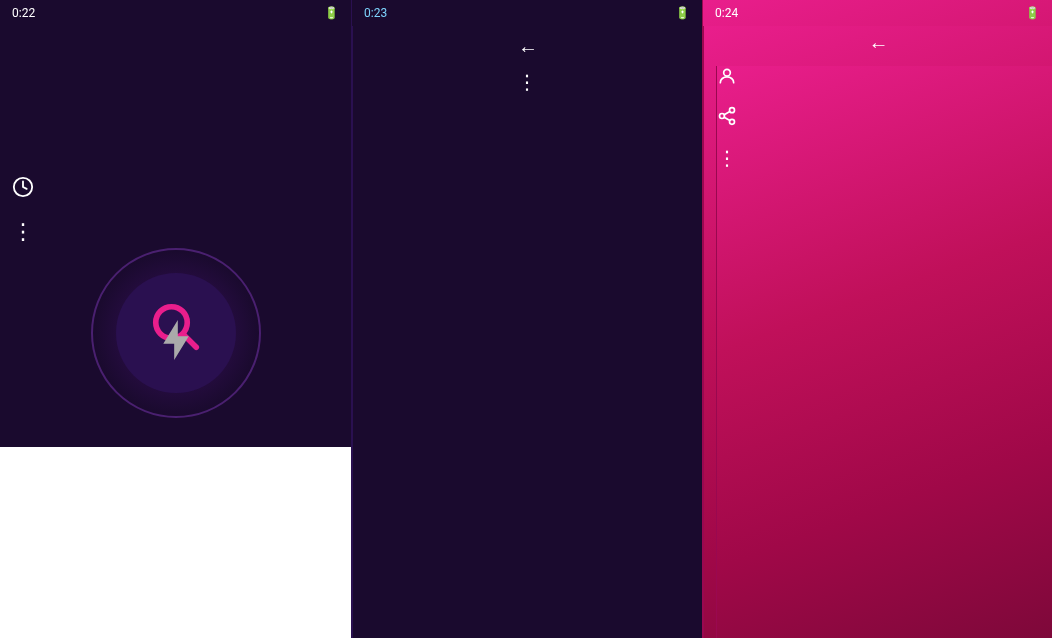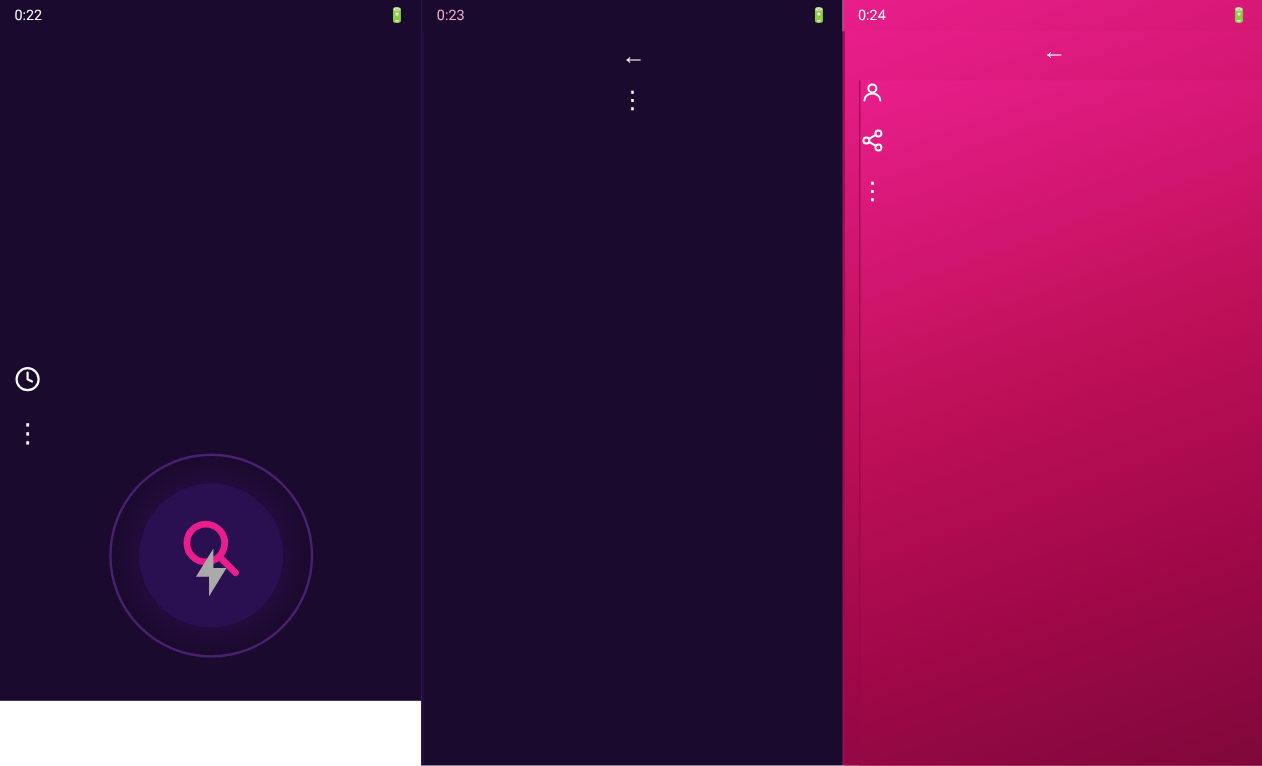--- a/index.html
+++ b/index.html
@@ -7,21 +7,21 @@
       width: 1052px;
       height: 638px;
       display: flex;
       font-family: 'Roboto', Arial, sans-serif;
       overflow: hidden;
     }
 
     
     .screen1 {
       width: 351px;
-      height: 584px;
+      height: 447px;
       background: #1a0a2e;
       position: relative;
       display: flex;
       flex-direction: column;
     }
     .screen1 .status-bar {
       display: flex;
       justify-content: space-between;
       align-items: center;
       padding: 6px 12px;
@@ -82,21 +82,21 @@
       background: #1a0a2e;
       display: flex;
       flex-direction: column;
       border-left: 1px solid #2a1050;
     }
     .screen2 .status-bar {
       display: flex;
       justify-content: space-between;
       align-items: center;
       padding: 6px 12px;
-      color: #f9a8d4;
+      color: #7dd3fc;
       font-size: 12px;
     }
     .screen2 .header {
       display: flex;
       align-items: center;
       padding: 8px 12px 12px;
       gap: 12px;
     }
     .screen2 .header-text {
       flex: 1;

